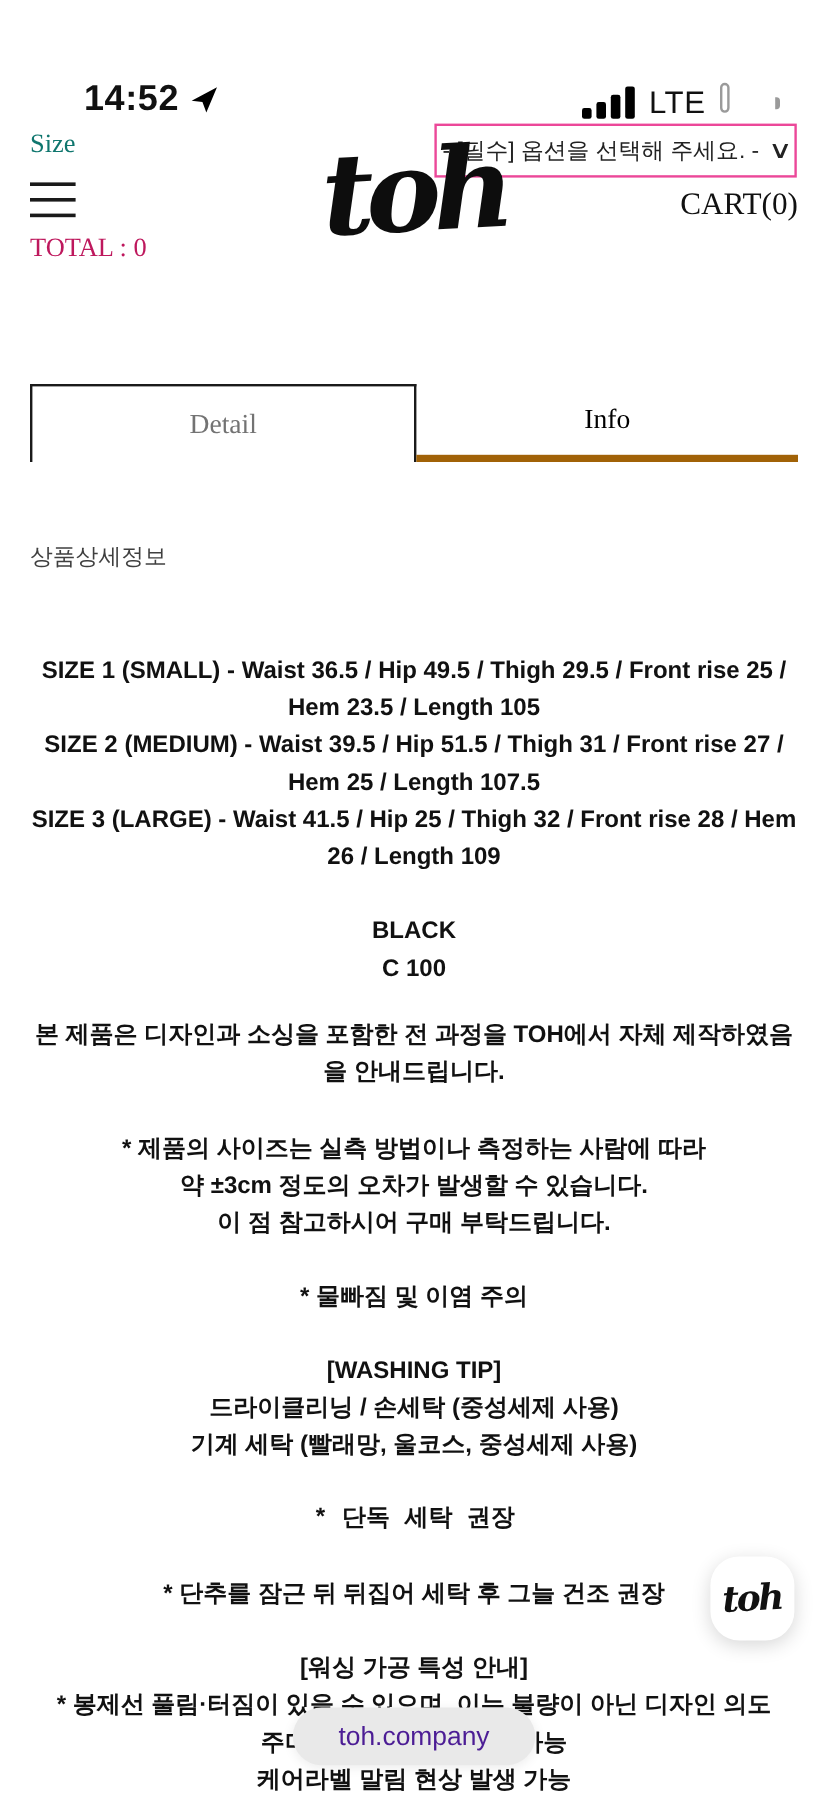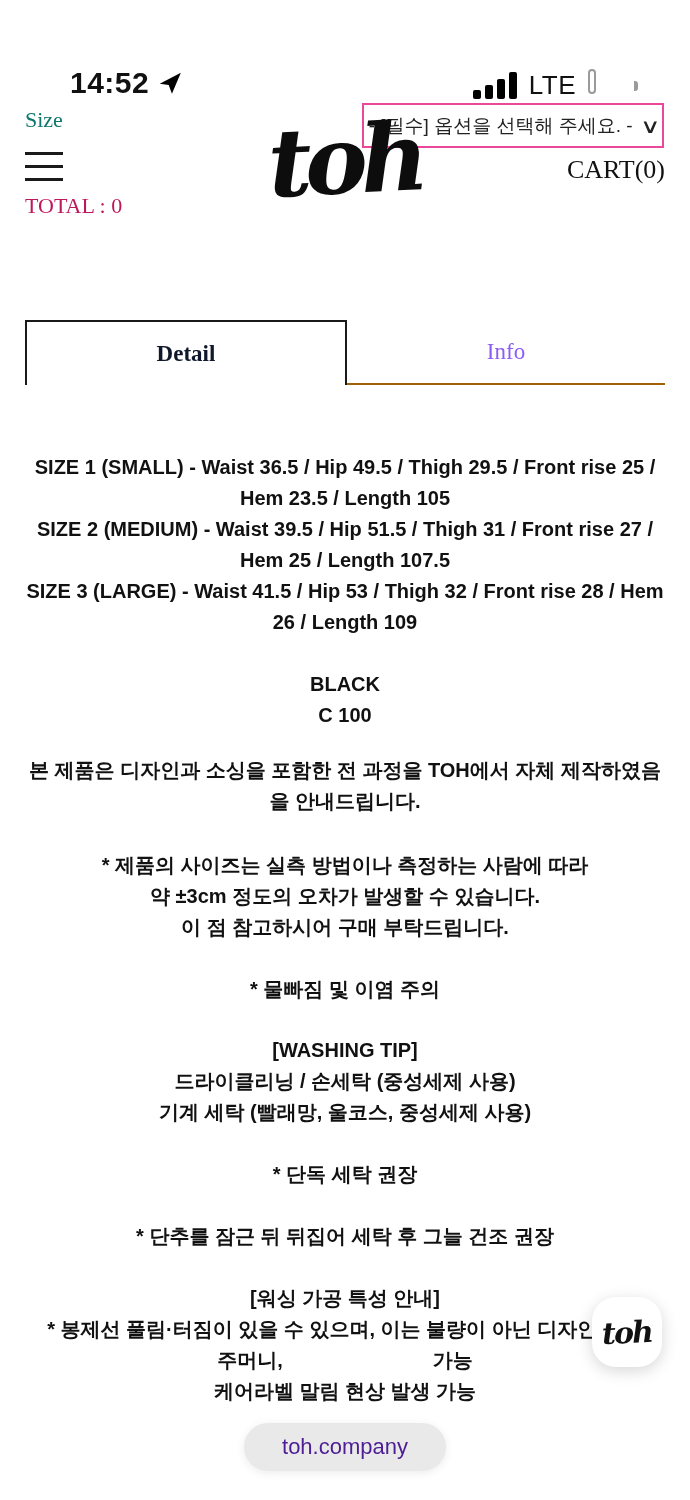--- a/index.html
+++ b/index.html
@@ -8,21 +8,21 @@
     position:relative; width:690px; height:1500px; margin:0 auto;
     background:#ffffff; overflow:hidden;
     font-family:"Liberation Sans","DejaVu Sans",sans-serif; color:#111;
   }
   
   .status-bar { position:absolute; top:30px; left:0; right:0; height:50px; }
   .sb-time {
     position:absolute; left:70px; top:36px; font-size:30px; font-weight:700;
     letter-spacing:.5px; display:flex; align-items:center; gap:8px;
   }
-  .sb-right { position:absolute; right:52px; top:40px; display:flex; align-items:center; gap:12px; }
+  .sb-right { position:absolute; right:40px; top:40px; display:flex; align-items:center; gap:12px; }
   .sb-lte { font-size:26px; font-weight:500; letter-spacing:.5px; }
   .signal { display:flex; align-items:flex-end; gap:4px; height:27px; }
   .signal i { display:block; width:8px; background:#000; border-radius:2px; }
   .signal i:nth-child(1){height:9px;} .signal i:nth-child(2){height:14px;}
   .signal i:nth-child(3){height:20px;} .signal i:nth-child(4){height:27px;}
   .battery { position:relative; width:50px; height:26px; }
   .battery .shell { width:46px; height:26px; border:2px solid #9a9a9a; border-radius:8px; padding:2px; }
   .battery .fill { height:100%; width:35%; border-radius:4px; background:#F2C230; }
   .battery .nub {
     position:absolute; right:0; top:8px; width:4px; height:10px;
@@ -55,33 +55,33 @@
   .cart-label {
     position:absolute; right:25px; top:60px;
     font-family:"Liberation Serif","DejaVu Serif",serif; font-size:26px; color:#111; cursor:pointer;
   }
   
   .tabs { position:absolute; top:320px; left:25px; right:25px; height:65px; display:flex; }
   .tab {
     flex:1; display:flex; align-items:center; justify-content:center;
     font-family:"Liberation Serif","DejaVu Serif",serif; font-size:23px; cursor:pointer;
   }
-  .tab.active { border:2px solid #1a1a1a; border-bottom:none; font-weight:700; color:#0f172a; }
-  .tab.inactive { border-bottom:2px solid #a16207; color:#8b5cf6; }
+  .tab.active { border:2px solid #1a1a1a; border-bottom:none; font-weight:400; color:#737373; }
+  .tab.inactive { border-bottom:6px solid #a16207; color:#000000; }
   
   .content { position:absolute; top:385px; left:0; right:0; }
   .section-title { margin:66px 0 0 25px; font-size:19px; color:#3f3f3f; }
   .tblock { text-align:center; font-weight:700; font-size:20px; line-height:31px; color:#111; padding:0 22px; }
   .b-sizes   { margin-top:67px; }
   .b-color   { margin-top:31px; }
   .b-made    { margin-top:24px; }
   .b-notice  { margin-top:33px; }
   .b-wash    { margin-top:30px; }
   .b-c1      { margin-top:31px; }
-  .b-c2      { margin-top:31px; }
+  .b-c2      { margin-top:31px;font-family:Liberation Mono, monospace; }
   .b-c3      { margin-top:31px; }
   .b-wnotice { margin-top:31px; }
   .frag-line { display:flex; justify-content:center; align-items:center; }
   .frag-gap  { display:inline-block; width:150px; }
   
   .url-pill {
     position:absolute; top:1423px; left:50%; transform:translateX(-50%);
     background:#E9E9E9; color:#4c1d95; border-radius:26px; padding:11px 38px;
     font-size:22px; z-index:6; box-shadow:0 2px 10px rgba(0,0,0,.08); cursor:pointer; white-space:nowrap;
   }
@@ -137,25 +137,26 @@
     <div class="total-label">TOTAL : 0</div>
     <div class="cart-label">CART(0)</div>
   </div>
 
   <div class="tabs">
     <div class="tab active">Detail</div>
     <div class="tab inactive">Info</div>
   </div>
 
   <div class="content">
+    <div class="section-title">상품상세정보</div>
 
     <div class="tblock b-sizes">
       <div>SIZE 1 (SMALL) - Waist 36.5 / Hip 49.5 / Thigh 29.5 / Front rise 25 / Hem 23.5 / Length 105</div>
       <div>SIZE 2 (MEDIUM)  - Waist 39.5 / Hip 51.5 / Thigh 31 / Front rise 27 / Hem 25 / Length 107.5</div>
-      <div>SIZE 3 (LARGE)  - Waist 41.5 / Hip 53 / Thigh 32 / Front rise 28 / Hem 26 / Length 109</div>
+      <div>SIZE 3 (LARGE)  - Waist 41.5 / Hip 25 / Thigh 32 / Front rise 28 / Hem 26 / Length 109</div>
     </div>
 
     <div class="tblock b-color">
       <div>BLACK</div>
       <div>C 100</div>
     </div>
 
     <div class="tblock b-made">
       <div>본 제품은 디자인과 소싱을 포함한 전 과정을 TOH에서 자체 제작하였음을 안내드립니다.</div>
     </div>

